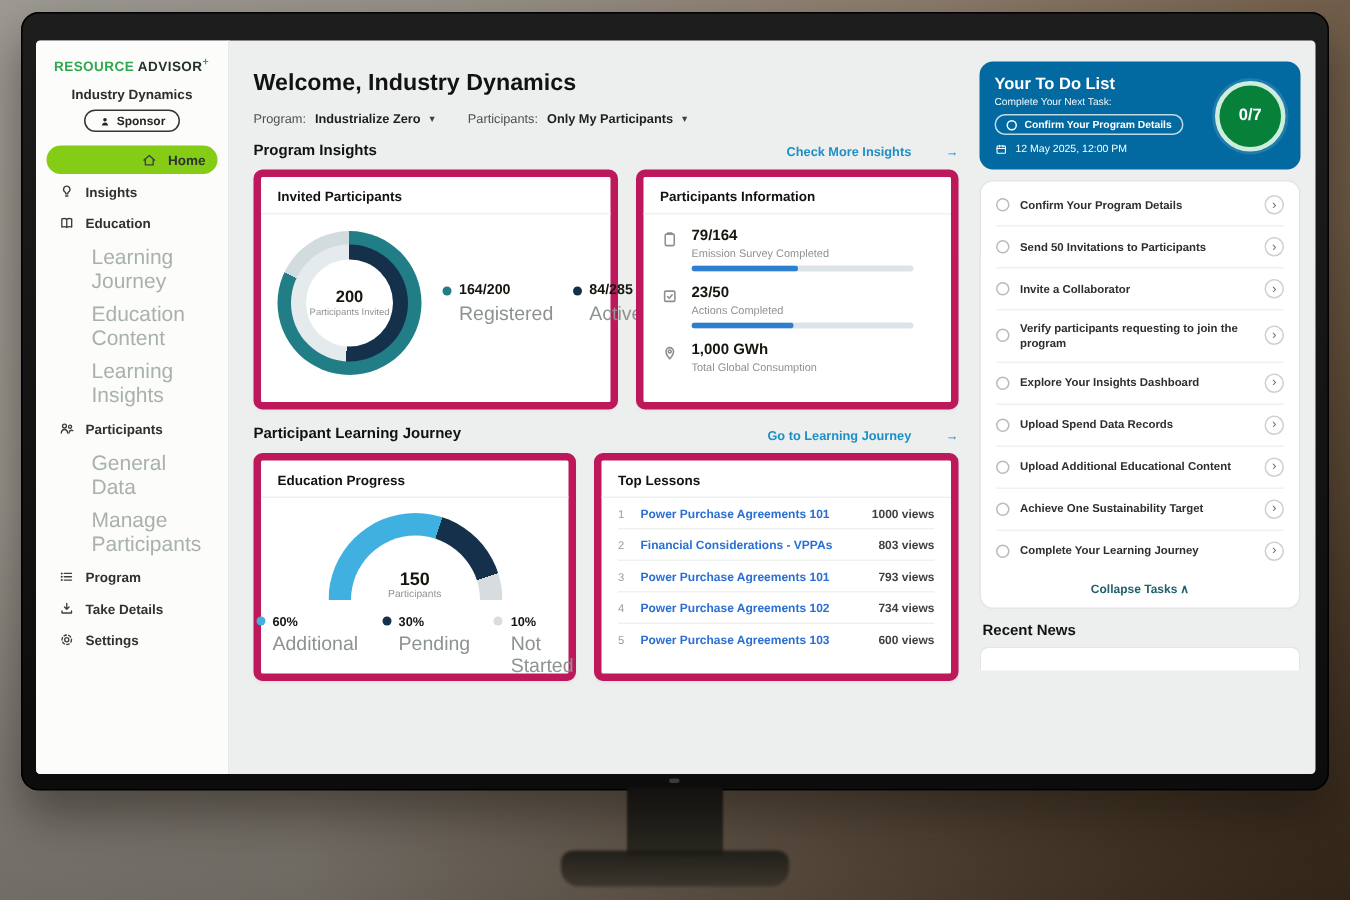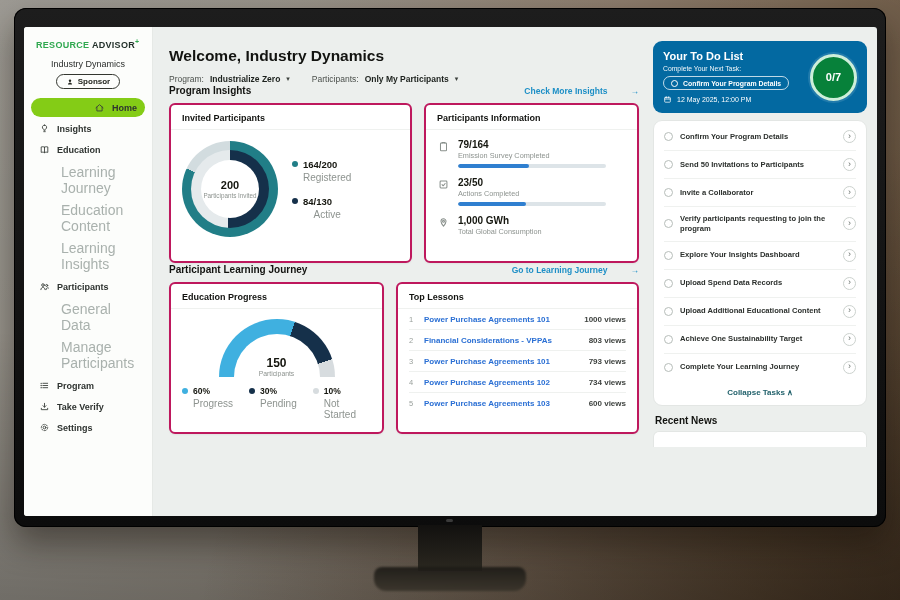--- a/index.html
+++ b/index.html
@@ -31,68 +31,68 @@
   .screen { position:absolute; left:24px; top:27px; width:853px; height:489px;
     background:#ecefed; border-radius:3px; overflow:hidden; color:#15160f; }
 
   
   .sidebar { position:absolute; left:0; top:0; bottom:0; width:129px;
     background:#fcfdfb; border-right:1px solid #e6e9e6; }
   .logo { padding:11px 10px 0 12px; font-size:9px; font-weight:800; letter-spacing:.3px; white-space:nowrap; }
   .logo-primary { color:#2fa84f; }
   .logo-secondary { color:#23312b; }
   .logo-plus { color:#2fa84f; font-size:7px; vertical-align:super; }
-  .org { text-align:center; font-size:9px; font-weight:400; color:#2b2e2c; margin-top:9px; }
+  .org { text-align:center; font-size:9px; font-weight:700; color:#2b2e2c; margin-top:9px; }
   .sponsor-pill { margin:5px auto 9px; width:max-content; display:flex; align-items:center; gap:4px;
     border:1px solid #33362f; border-radius:10px; padding:2px 9px; font-size:8px; font-weight:600; color:#23261f; }
   .sponsor-pill svg { width:8px; height:8px; }
   .nav-item { display:flex; align-items:center; gap:7px; margin:2px 7px; padding:4px 8px;
     font-size:9px; font-weight:700; color:#2e3330; border-radius:12px; cursor:default; }
   .nav-item.sub { padding:3px 8px 3px 30px; margin:0 7px; font-size:14px; font-weight:400; color:#a9b1ad; }
   .nav-item.active { background:#84cc16;justify-content:flex-end; }
   .nav-icon { width:11px; height:11px; flex:0 0 auto; color:#3a403c; }
   .nav-icon, .mini-icon { fill:none; stroke:currentColor; stroke-width:1.3;
     stroke-linecap:round; stroke-linejoin:round; }
 
   
   .main { position:absolute; left:145px; top:20px; width:470px; }
   h1 { margin:0; font-size:15.5px; font-weight:700; color:#121310; }
   .filters { display:flex; align-items:center; gap:6px; margin-top:9px; font-size:8.5px; }
   .f-label { color:#4b504c; }
   .f-value { font-weight:700; color:#1c211d; }
   .chev { color:#3d423e; font-size:7px; }
   .f-gap { width:10px; }
-  .section-row { display:flex; justify-content:space-between; align-items:flex-end; margin-top:1px; }
+  .section-row { display:flex; justify-content:space-between; align-items:flex-end; margin-top:11px; }
   h2 { margin:0; font-size:10px; font-weight:700; color:#121310; }
   .section-link { display:flex; align-items:center; gap:23px; font-size:8.5px; font-weight:700;
     color:#1d8fc6; cursor:pointer; text-decoration:none; }
   .cards-row { display:flex; gap:12px; margin-top:7px; }
-  .card { background:#fff; border:2px solid #be185d; border-radius:6px;
+  .card { background:#fff; border:5px solid #be185d; border-radius:6px;
     box-shadow:0 1px 2px rgba(0,0,0,.05); padding:9px 11px; }
   .card-title { font-size:9px; font-weight:700; color:#121310;
     margin:-9px -11px 0; padding:8px 11px 6px; border-bottom:1px solid #eff1ef; }
 
   
   .card-invited { width:243px; height:160px; }
   .invited-body { display:flex; align-items:center; gap:14px; margin-top:11px; }
   .donut { width:96px; height:96px; border-radius:50%; position:relative; flex:0 0 auto;
     background:conic-gradient(#217e87 0 82%, #d2dcdf 0); }
   .donut-ring2 { position:absolute; inset:9px; border-radius:50%;
     background:conic-gradient(#15304a 0 51%, #e5eaec 0); }
   .donut-hole { position:absolute; inset:19px; border-radius:50%; background:#fff;
     display:flex; flex-direction:column; align-items:center; justify-content:center; text-align:center; }
   .donut-value { font-size:11px; font-weight:800; color:#15160f; }
   .donut-label { font-size:6.3px; color:#8d938f; line-height:1.25; margin-top:1px; }
-  .legend-col { display:flex; flex-direction:column; gap:13px;text-align:center; }
+  .legend-col { display:flex; flex-direction:row; gap:13px; }
   .legend-item { font-size:9.5px; }
   .legend-head { display:flex; align-items:center; gap:5px; font-weight:800; color:#15160f; }
   .dot { width:6px; height:6px; border-radius:50%; flex:0 0 auto; }
   .dot-teal { background:#217e87; } .dot-navy { background:#15304a; }
   .dot-blue { background:#3fb0e0; } .dot-gray { background:#d7dcdf; }
-  .legend-sub { font-size:10px; color:#8d938f; margin:2px 0 0 11px; }
+  .legend-sub { font-size:13px; color:#8d938f; margin:2px 0 0 11px; }
 
   
   .card-info { width:215px; height:160px; }
   .info-row { display:flex; gap:8px; margin-top:9px; }
   .info-icon { width:13px; height:13px; color:#8a918d; flex:0 0 auto; margin-top:1px; }
   .info-value { font-size:10px; font-weight:800; color:#15160f; }
   .info-label { font-size:7.3px; color:#8d938f; margin-top:1px; }
   .bar { width:148px; height:4px; border-radius:2px; background:#dde4e8; margin-top:4px; overflow:hidden; }
   .bar-fill { height:100%; border-radius:2px; background:#2f7fd0; }
 
@@ -219,21 +219,21 @@
         <svg class="nav-icon" viewBox="0 0 16 16">
             <path d="M5.6 4.8h7M5.6 8h7M5.6 11.2h7"></path>
             <path d="M3.1 4.8h.1M3.1 8h.1M3.1 11.2h.1" stroke-width="1.9"></path>
           </svg>
         <span>Program</span>
       </div>
       <div class="nav-item">
         <svg class="nav-icon" viewBox="0 0 16 16">
             <path d="M8 3.4V9M5.8 6.8 8 9l2.2-2.2M3.4 10.6v2h9.2v-2"></path>
           </svg>
-        <span>Take Verify</span>
+        <span>Take Details</span>
       </div>
       <div class="nav-item">
         <svg class="nav-icon" viewBox="0 0 16 16">
             <circle cx="8" cy="8" r="2"></circle>
             <circle cx="8" cy="8" r="4.6" stroke-dasharray="2.4 2.2"></circle>
           </svg>
         <span>Settings</span>
       </div>
     </nav>
   </aside>
@@ -275,21 +275,21 @@
             <div class="legend-item">
               <div class="legend-head">
                   <span class="dot dot-teal"></span>
                 <span>164/200</span>
                 </div>
               <div class="legend-sub">Registered</div>
             </div>
             <div class="legend-item">
               <div class="legend-head">
                   <span class="dot dot-navy"></span>
-                <span>84/130</span>
+                <span>84/285</span>
                 </div>
               <div class="legend-sub">Active</div>
             </div>
           </div>
         </div>
       </div>
 
       <div class="card card-info">
         <div class="card-title">Participants Information</div>
         <div class="info-row">
@@ -350,21 +350,21 @@
             <div class="gauge-value">150</div>
             <div class="gauge-label">Participants</div>
           </div>
         </div>
         <div class="gauge-legend">
           <div class="legend-item">
             <div class="legend-head">
                 <span class="dot dot-blue"></span>
               <span>60%</span>
               </div>
-            <div class="legend-sub">Progress</div>
+            <div class="legend-sub">Additional</div>
           </div>
           <div class="legend-item">
             <div class="legend-head">
                 <span class="dot dot-navy"></span>
               <span>30%</span>
               </div>
             <div class="legend-sub">Pending</div>
           </div>
           <div class="legend-item">
             <div class="legend-head">

